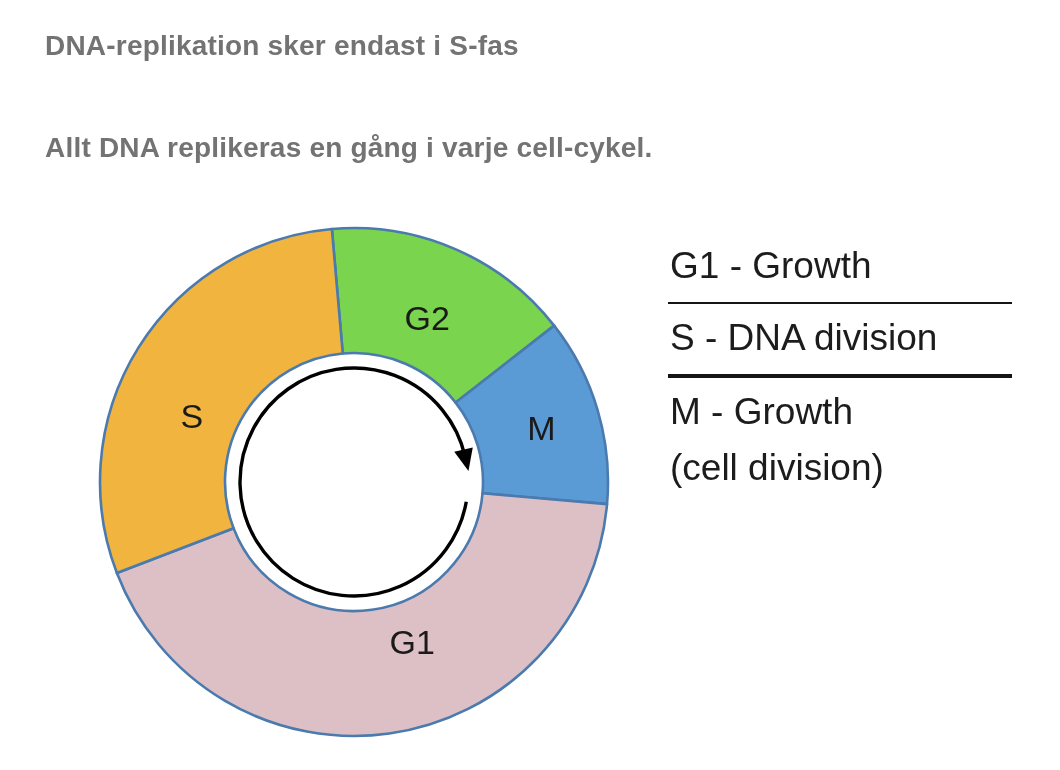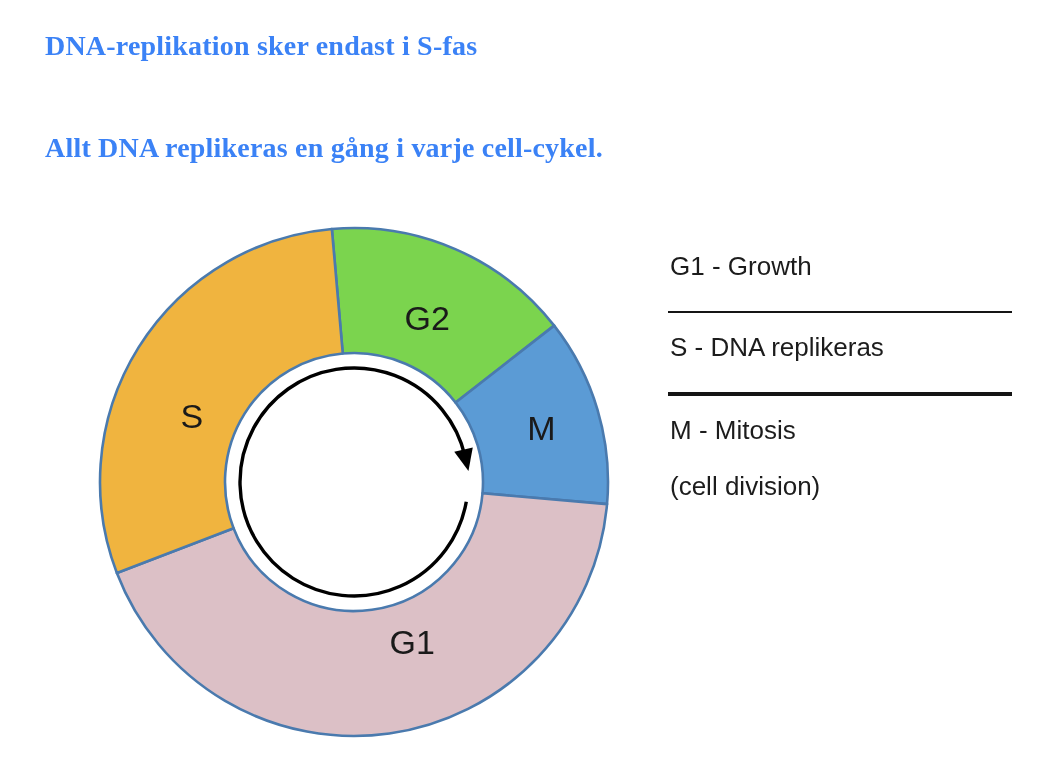--- a/index.html
+++ b/index.html
@@ -1,35 +1,35 @@
 <!DOCTYPE html>
 <html><head>
 <meta charset="utf-8">
 <style>
   html,body{margin:0;padding:0;background:#ffffff;}
   .page{
     position:relative;width:1060px;height:770px;background:#ffffff;
     font-family:"Liberation Sans",sans-serif;overflow:hidden;color:#000;
   }
   .heading{
-    position:absolute;left:45px;font-weight:700;font-size:28px;color:#3b82f6;
-    letter-spacing:0.2px;white-space:nowrap;font-family:Liberation Serif, serif;
+    position:absolute;left:45px;font-weight:700;font-size:28px;color:#737373;
+    letter-spacing:0.2px;white-space:nowrap;
   }
   #heading-line-1{top:30px;}
   #heading-line-2{top:132px;}
   #cycle-svg{position:absolute;left:94px;top:222px;}
   .seg-label{
     font-family:"Liberation Sans",sans-serif;font-size:34px;fill:#1a1a1a;
     text-anchor:middle;
   }
   .legend{
     position:absolute;left:668px;top:232px;width:350px;color:#1c1c1c;
   }
   .legend-item{
-    font-size:26px;line-height:56px;padding:6px 0 17px 2px;white-space:pre-line;
+    font-size:37px;line-height:56px;padding:6px 0 8px 2px;white-space:pre-line;
   }
   .legend-divider{border-top:2px solid #151515;width:344px;height:0;}
 </style>
 </head>
 <body>
 
 <div class="page">
 
   <div class="heading" id="heading-line-1">DNA-replikation sker endast i S-fas</div>
 
@@ -44,20 +44,20 @@
       <text x="447.45" y="206.25" class="seg-label" dominant-baseline="central" fill="#1a1a1a">M</text>
       <text x="318.14" y="419.75" class="seg-label" dominant-baseline="central" fill="#1a1a1a">G1</text>
       <text x="97.74" y="194.44" class="seg-label" dominant-baseline="central" fill="#1a1a1a">S</text>
       <path d="M 372.27 279.80 A 114 114 0 1 1 371.08 234.36" fill="none" stroke="#000000" stroke-width="3.4"></path>
       <polygon points="15,0 -7,-9.5 -7,9.5" fill="#000000" transform="translate(371.08 234.36) rotate(77)"></polygon>
     </svg>
 
   <div class="legend">
     <div class="legend-item">G1 - Growth</div>
     <div class="legend-divider"></div>
-    <div class="legend-item">S - DNA replikeras</div>
+    <div class="legend-item">S - DNA division</div>
     <div class="legend-divider"></div>
     <div class="legend-divider"></div>
-    <div class="legend-item">M - Mitosis
+    <div class="legend-item">M - Growth
 (cell division)</div>
   </div>
 
 </div>
 
 </body></html>

